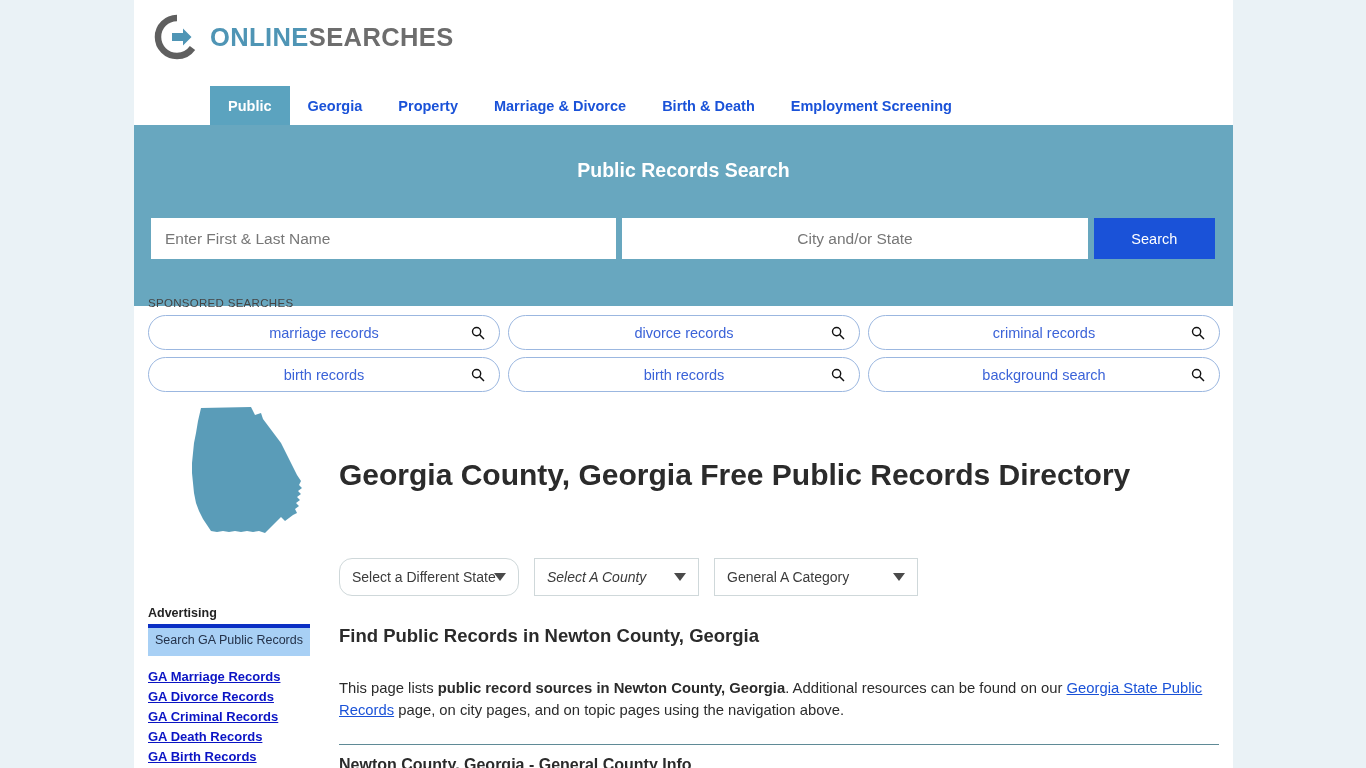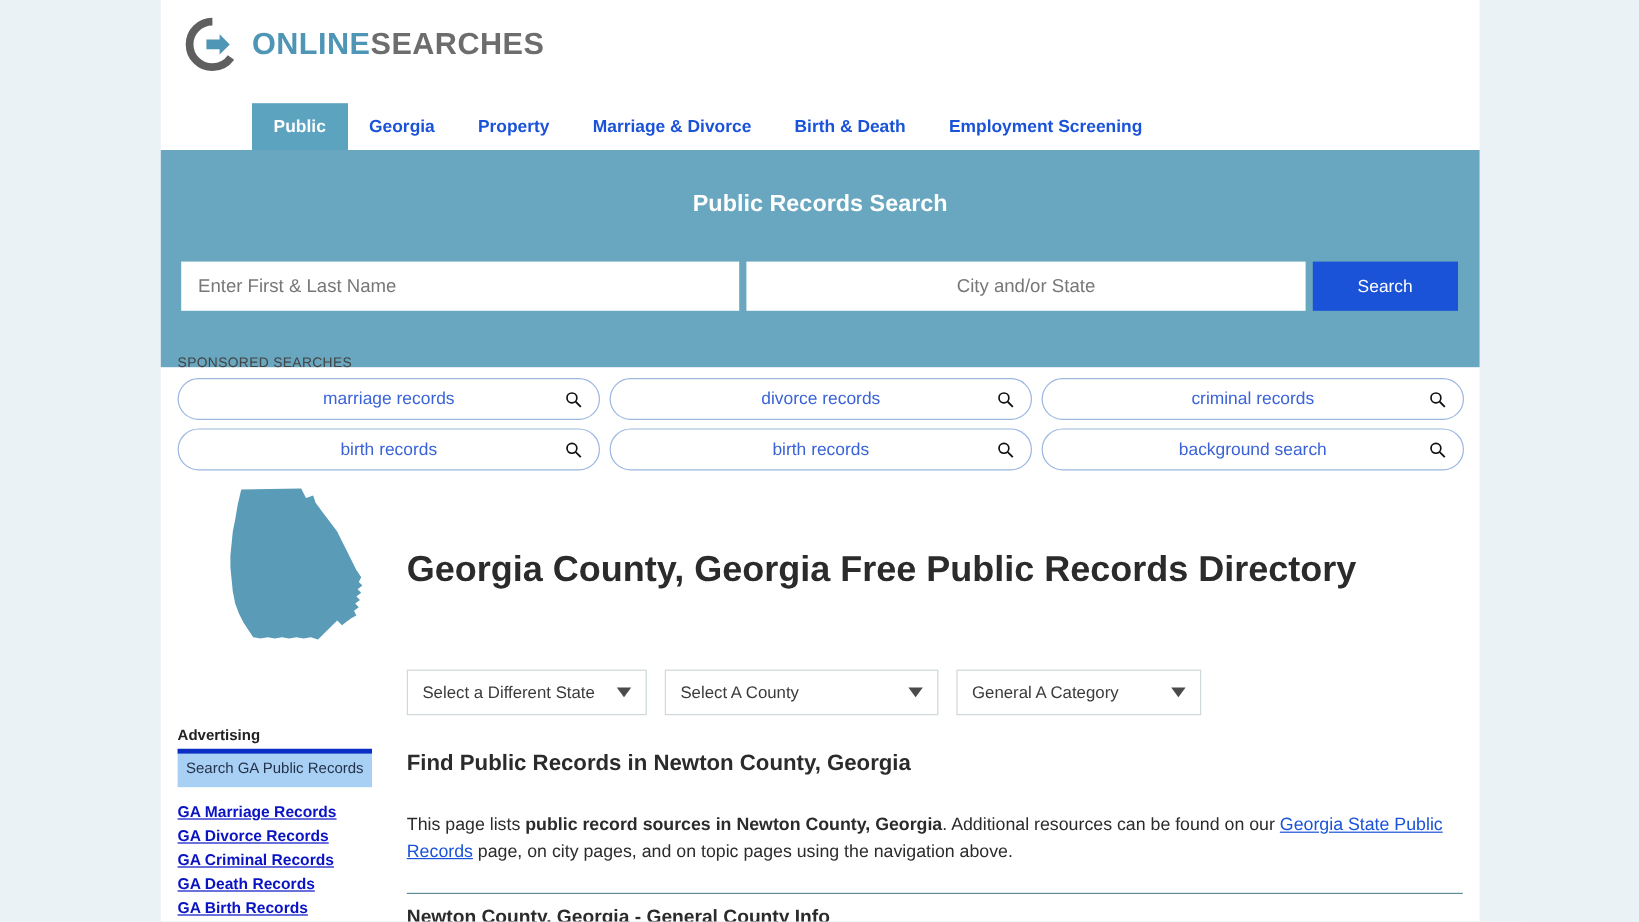--- a/index.html
+++ b/index.html
@@ -176,22 +176,22 @@
     border: 1px solid #cfd8da;
     background: #ffffff;
     display: flex;
     align-items: center;
     padding: 0 12px;
     position: relative;
     cursor: pointer;
     font-size: 14px;
     color: #3b3b3b;
   }
-  .select-box.s1 { width: 200px; }
-  .select-box.s2 { width: 228px; }
+  .select-box.s1 { width: 180px; border-radius: 13px; }
+  .select-box.s2 { width: 165px; font-style: italic; }
   .select-box.s3 { width: 204px; }
   .select-caret {
     position: absolute;
     right: 12px; top: 50%;
     transform: translateY(-50%);
     width: 0; height: 0;
     border-left: 6px solid transparent;
     border-right: 6px solid transparent;
     border-top: 8px solid #4a4a4a;
   }

